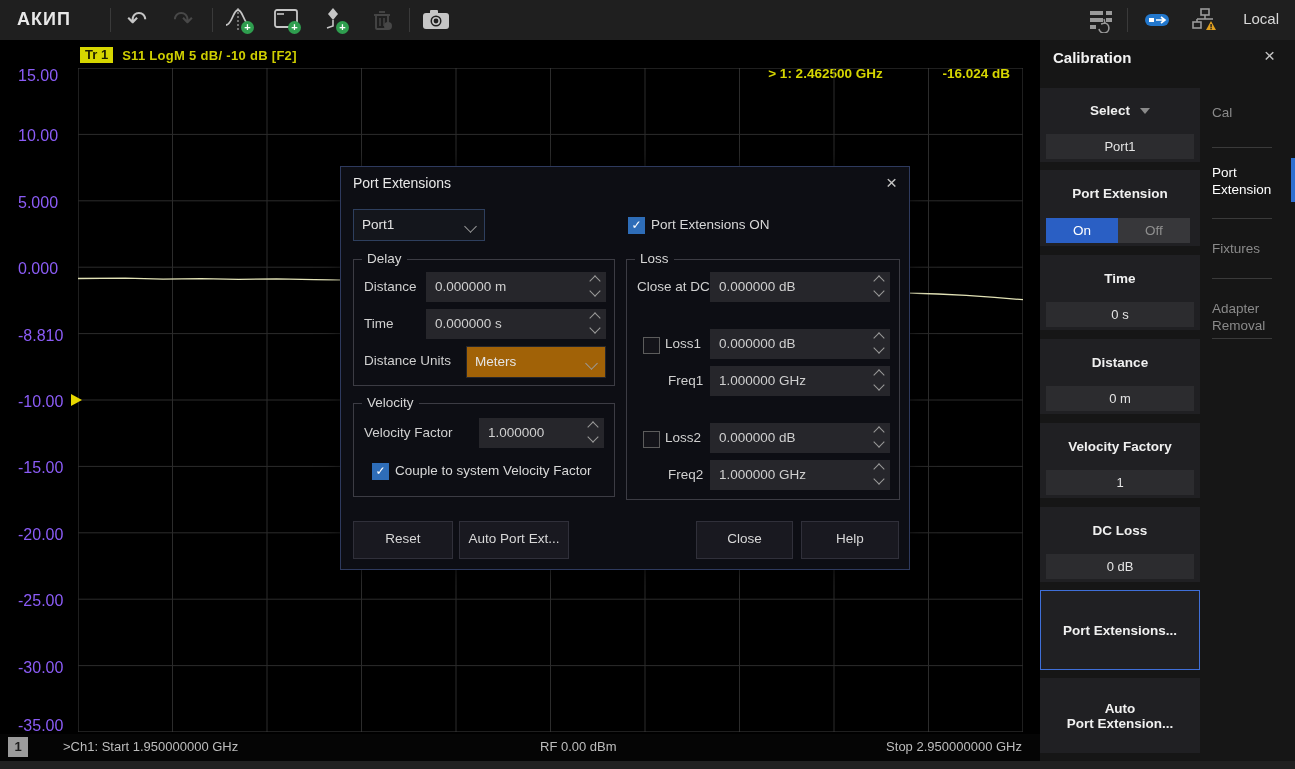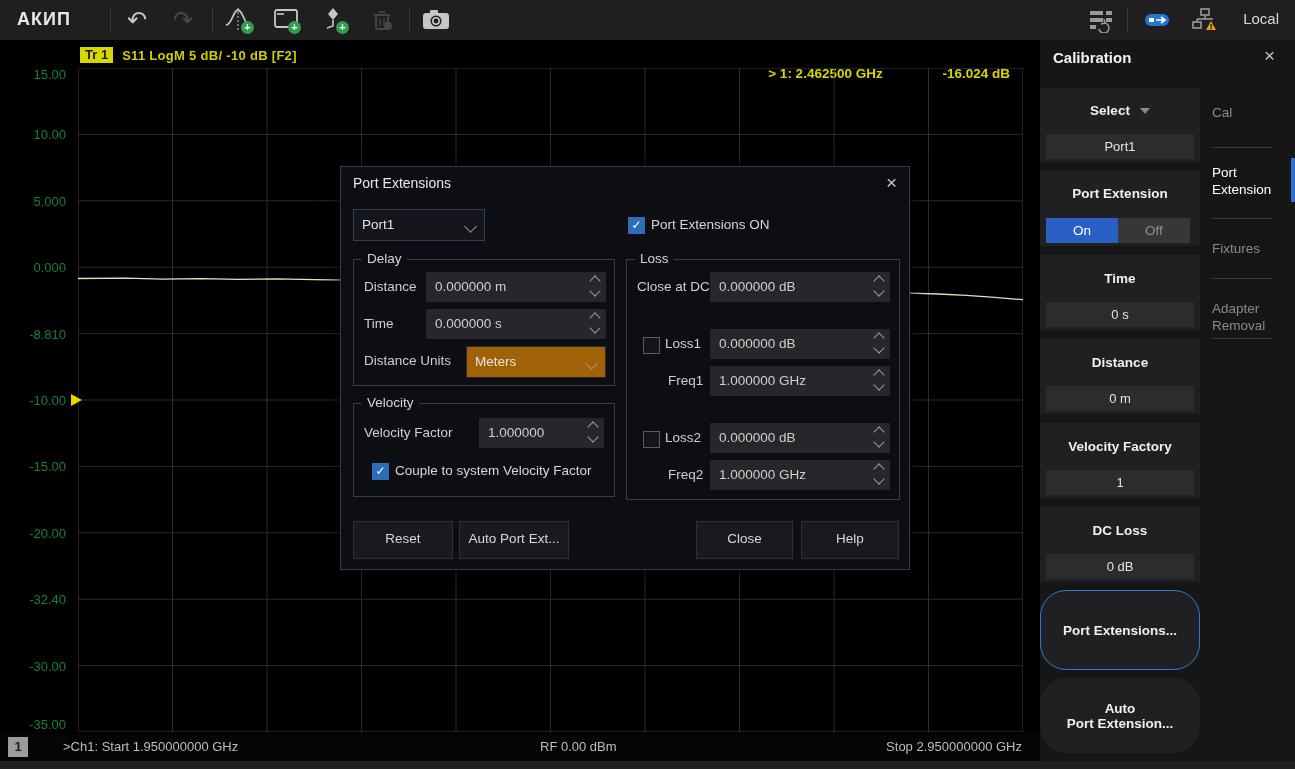--- a/index.html
+++ b/index.html
@@ -20,21 +20,21 @@
   .local{position:absolute;right:16px;top:10px;font-size:15px;color:#d8d8d8;}
 
   
   .plot-wrap{position:absolute;left:0;top:40px;width:1040px;height:694px;background:#000;}
   .trace-hdr{position:absolute;left:80px;top:7px;font-size:13px;display:flex;align-items:center;}
   .trace-badge{background:#d6d600;color:#1c1c00;padding:0 5px;font-weight:bold;line-height:16px;text-align:center;}
   .trace-info{color:#cfcf00;margin-left:9px;font-weight:bold;letter-spacing:.3px;}
   .marker-readout{position:absolute;left:78px;top:26px;width:932px;text-align:right;
                   font-size:13.5px;color:#d6d600;font-weight:bold;}
   .marker-readout .mval{display:inline-block;margin-left:56px;}
-  .ytick{position:absolute;width:48px;left:18px;text-align:right;font-size:13px;color:#15803d;}
+  .ytick{position:absolute;width:48px;left:18px;font-size:16px;color:#8b5cf6;}
   #plot-svg{position:absolute;left:78px;top:28px;}
   .gl{stroke:#2c2c2c;stroke-width:1;}
   .gb{stroke:#3e3e3e;stroke-width:1;}
   .refmark{position:absolute;left:71px;top:354px;width:0;height:0;
            border-left:11px solid #e8d800;border-top:6px solid transparent;border-bottom:6px solid transparent;}
 
   
   .statusbar{position:absolute;left:0;top:734px;width:1040px;height:27px;background:#050505;font-size:13px;color:#bdbdbd;}
   .ch-badge{position:absolute;left:8px;top:3px;width:20px;height:20px;background:#9c9c9c;color:#1d1d1d;
             font-weight:bold;text-align:center;line-height:20px;font-size:13px;}
@@ -48,21 +48,21 @@
   .sb-title{position:absolute;left:13px;top:9px;font-size:15px;font-weight:bold;color:#f2f2f2;}
   .sb-close{position:absolute;left:224px;top:5px;font-size:19px;color:#c4c4c4;cursor:default;}
   .sb-block{position:absolute;left:0;width:160px;background:#202023;}
   .sb-label{text-align:center;font-size:13.5px;font-weight:bold;color:#f0f0f0;}
   .sb-value{margin:0 6px 3px 6px;height:25px;background:#2c2c2f;text-align:center;
             line-height:25px;font-size:13px;color:#e4e4e4;}
   .sb-toggle{margin:0 10px 3px 6px;height:25px;display:flex;}
   .sb-toggle .on{flex:1;background:#2a5fc4;color:#fff;text-align:center;line-height:25px;font-size:13.5px;}
   .sb-toggle .off{flex:1;background:#37373a;color:#8f8f8f;text-align:center;line-height:25px;font-size:13.5px;}
   .sb-btn{position:absolute;left:0;width:160px;background:#202023;display:flex;align-items:center;
-          justify-content:center;text-align:center;font-size:13.5px;font-weight:bold;color:#f0f0f0;cursor:default;border-radius:26px;}
+          justify-content:center;text-align:center;font-size:13.5px;font-weight:bold;color:#f0f0f0;cursor:default;}
   .sb-btn.focused{outline:1px solid #3f6fd8;outline-offset:-1px;}
   .sb-select-caret{display:inline-block;margin-left:10px;width:0;height:0;vertical-align:middle;
                    border-left:5px solid transparent;border-right:5px solid transparent;border-top:6px solid #8a8a8a;}
   .sb-tab{position:absolute;left:172px;width:80px;font-size:13.5px;color:#8a8a8a;line-height:17px;cursor:default;}
   .sb-tab.active{color:#fff;}
   .sb-tabsep{position:absolute;left:172px;width:60px;height:1px;background:#3a3a3a;}
   .sb-activebar{position:absolute;left:251px;width:4px;background:#2e6fd0;}
 
   
   .dialog{position:absolute;left:340px;top:166px;width:568px;height:402px;background:#0d0e14;
@@ -208,21 +208,21 @@
     </div>
     <div id="yticks">
         <div class="ytick" style="top: 27px;">15.00</div>
         <div class="ytick" style="top: 87.4px;">10.00</div>
         <div class="ytick" style="top: 153.8px;">5.000</div>
         <div class="ytick" style="top: 220.2px;">0.000</div>
         <div class="ytick" style="top: 286.6px;">-8.810</div>
         <div class="ytick" style="top: 353px;">-10.00</div>
         <div class="ytick" style="top: 419.4px;">-15.00</div>
         <div class="ytick" style="top: 485.8px;">-20.00</div>
-        <div class="ytick" style="top: 552.2px;">-32.40</div>
+        <div class="ytick" style="top: 552.2px;">-25.00</div>
         <div class="ytick" style="top: 618.6px;">-30.00</div>
         <div class="ytick" style="top: 677px;">-35.00</div>
       </div>
     <svg id="plot-svg" width="945" height="664" viewBox="0 0 945 664">
         <line x1="0" y1="0" x2="0" y2="664" class="gb"></line>
         <line x1="94.5" y1="0" x2="94.5" y2="664" class="gl"></line>
         <line x1="189" y1="0" x2="189" y2="664" class="gl"></line>
         <line x1="283.5" y1="0" x2="283.5" y2="664" class="gl"></line>
         <line x1="378" y1="0" x2="378" y2="664" class="gl"></line>
         <line x1="472.5" y1="0" x2="472.5" y2="664" class="gl"></line>

